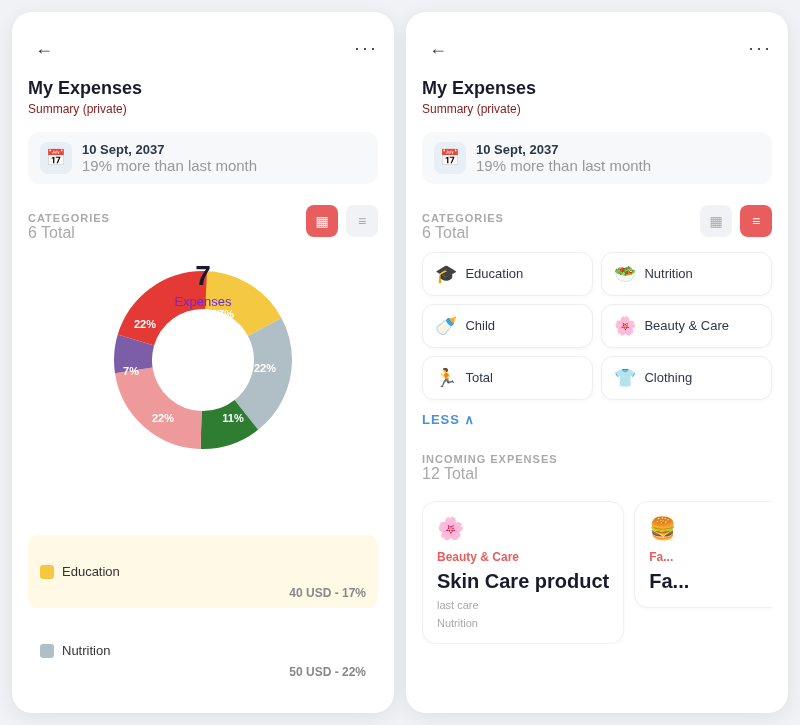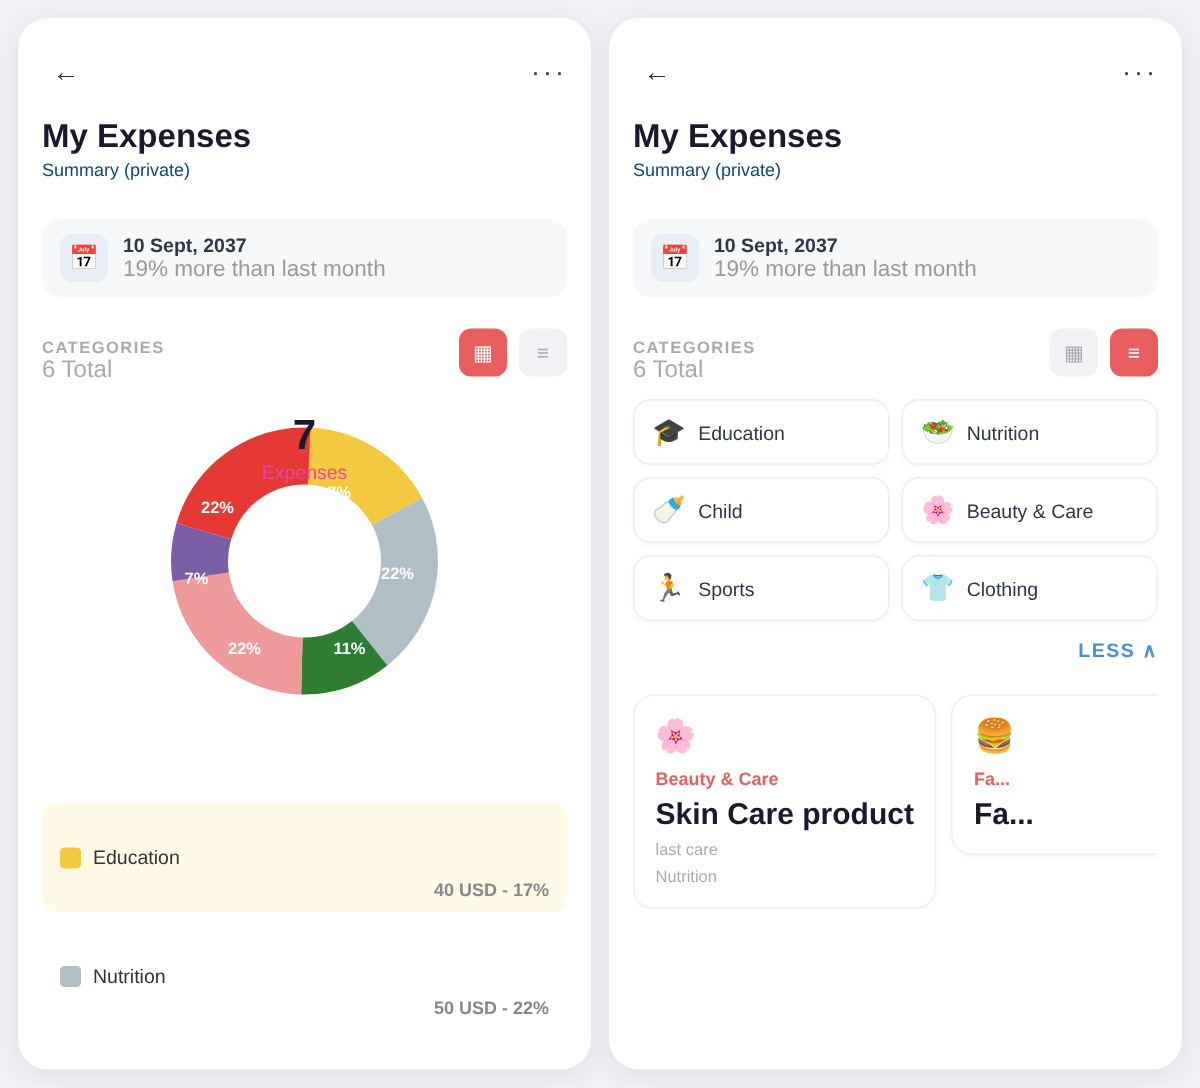--- a/index.html
+++ b/index.html
@@ -37,31 +37,31 @@
       width: 32px; height: 32px;
       display: flex; align-items: center; justify-content: center;
       font-size: 18px; color: #333; cursor: pointer;
     }
 
     .more-btn {
       font-size: 18px; color: #333; cursor: pointer; letter-spacing: 2px;
     }
 
     .page-title {
-      font-size: 22px;
+      font-size: 18px;
       font-weight: 700;
       color: #1a1a2e;
       line-height: 1.2;
     }
 
     .page-subtitle {
       font-size: 12px;
-      color: #0c4a6e;
+      color: #7f1d1d;
       margin-top: 2px;
-      margin-bottom: 26px;
+      margin-bottom: 16px;
     }
 
     .date-row {
       display: flex;
       align-items: center;
       gap: 10px;
       background: #f7f8fa;
       border-radius: 12px;
       padding: 10px 12px;
       margin-bottom: 16px;
@@ -152,21 +152,21 @@
 
     .donut-number {
       font-size: 28px;
       font-weight: 700;
       color: #1a1a2e;
       display: block;
     }
 
     .donut-label {
       font-size: 13px;
-      color: #ec4899;
+      color: #6d28d9;
     }
 
     .legend-items {
       margin-top: 8px;
     }
 
     .legend-item {
       display: flex;
       align-items: center;
       justify-content: space-between;
@@ -224,21 +224,21 @@
       font-size: 18px;
     }
 
     .category-name {
       font-size: 13px;
       font-weight: 500;
       color: #2d3748;
     }
 
     .less-btn {
-      text-align: right;
+      text-align: left;
       color: #4a90d9;
       font-size: 13px;
       font-weight: 600;
       margin-bottom: 14px;
       cursor: pointer;
       letter-spacing: 1px;
     }
 
     .incoming-card {
       background: #fff;
@@ -412,30 +412,36 @@
     <div class="category-chip">
       <span class="category-icon">🍼</span>
       <span class="category-name">Child</span>
     </div>
     <div class="category-chip">
       <span class="category-icon">🌸</span>
       <span class="category-name">Beauty &amp; Care</span>
     </div>
     <div class="category-chip">
       <span class="category-icon">🏃</span>
-      <span class="category-name">Sports</span>
+      <span class="category-name">Total</span>
     </div>
     <div class="category-chip">
       <span class="category-icon">👕</span>
       <span class="category-name">Clothing</span>
     </div>
   </div>
 
   <div class="less-btn">LESS ∧</div>
 
+  <div class="section-header">
+    <div>
+      <div class="section-title">INCOMING EXPENSES</div>
+      <div class="section-total">12 Total</div>
+    </div>
+  </div>
 
   <div class="incoming-scroll">
     <div class="incoming-card-wrapper">
       <div class="incoming-card">
         <div class="incoming-card-icon">🌸</div>
         <div class="incoming-card-category">Beauty &amp; Care</div>
         <div class="incoming-card-title">Skin Care product</div>
         <div class="incoming-card-sub">last care</div>
         <div class="incoming-card-location-label">Nutrition</div>
       </div>

